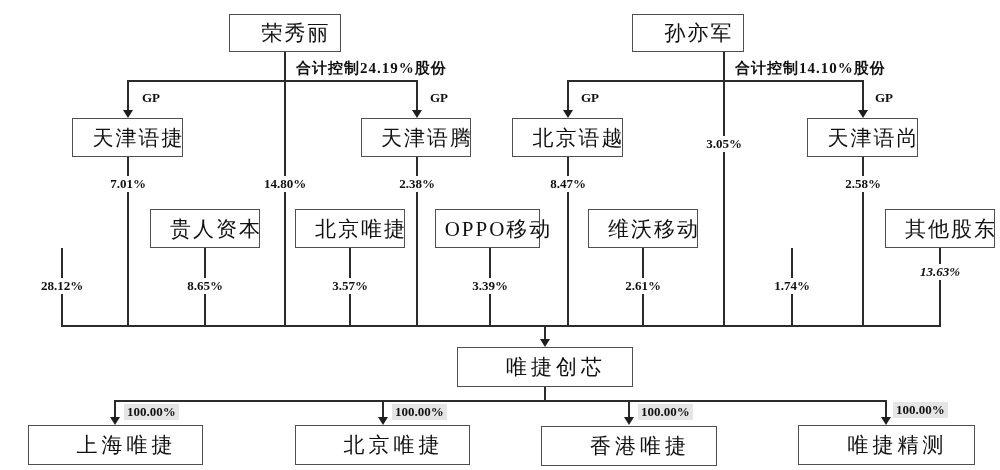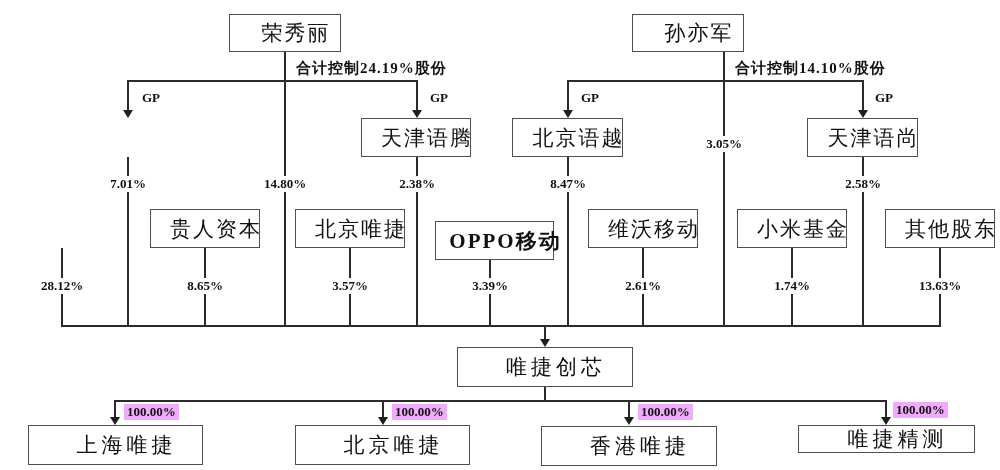--- a/index.html
+++ b/index.html
@@ -19,21 +19,21 @@
   .arrow{
     position:absolute;width:0;height:0;z-index:1;
     border-left:5px solid transparent;border-right:5px solid transparent;
     border-top:8px solid #1e1e1e;
   }
   .pct{
     position:absolute;transform:translateX(-50%);background:#fff;padding:0 4px;
     font-size:13px;font-weight:700;z-index:3;white-space:nowrap;
   }
   .pct100{
-    position:absolute;background:#f0abfc;padding:0 3px;
+    position:absolute;background:#e5e5e5;padding:0 3px;
     font-size:13px;font-weight:700;z-index:3;white-space:nowrap;
   }
   .ctl{
     position:absolute;font-size:15px;font-weight:600;letter-spacing:1px;
     background:#fff;padding:0 2px;z-index:3;white-space:nowrap;
   }
   .gp{
     position:absolute;font-size:13px;font-weight:700;z-index:3;background:#fff;padding:0 2px;
   }
   #watermark{
@@ -102,20 +102,23 @@
     </div>
 
   <div class="ctl" style="left:294px;top:59px;">合计控制24.19%股份</div>
   <div class="ctl" style="left:733px;top:59px;">合计控制14.10%股份</div>
 
   <div class="gp" style="left:140px;top:90px;">GP</div>
   <div class="gp" style="left:428px;top:90px;">GP</div>
   <div class="gp" style="left:579px;top:90px;">GP</div>
   <div class="gp" style="left:873px;top:90px;">GP</div>
 
+  <div class="box" style="left:72px;top:118px;width:111px;height:39px;">
+      <span>天津语捷</span>
+    </div>
   <div class="box" style="left:361px;top:118px;width:110px;height:39px;">
       <span>天津语腾</span>
     </div>
   <div class="box" style="left:512px;top:118px;width:111px;height:39px;">
       <span>北京语越</span>
     </div>
   <div class="box" style="left:807px;top:118px;width:111px;height:39px;">
       <span>天津语尚</span>
     </div>
 
@@ -125,57 +128,54 @@
   <div class="pct" style="left:568px;top:176px;">8.47%</div>
   <div class="pct" style="left:724px;top:136px;">3.05%</div>
   <div class="pct" style="left:863px;top:176px;">2.58%</div>
 
   <div class="box" style="left:150px;top:209px;width:110px;height:39px;">
       <span>贵人资本</span>
     </div>
   <div class="box" style="left:295px;top:209px;width:110px;height:39px;">
       <span>北京唯捷</span>
     </div>
-  <div class="box" style="left:435px;top:221px;width:119px;height:39px;font-weight:bold;">
+  <div class="box" style="left:435px;top:209px;width:105px;height:39px;">
       <span>OPPO移动</span>
     </div>
   <div class="box" style="left:588px;top:209px;width:110px;height:39px;">
       <span>维沃移动</span>
-    </div>
-  <div class="box" style="left:737px;top:209px;width:110px;height:39px;">
-      <span>小米基金</span>
     </div>
   <div class="box" style="left:885px;top:209px;width:110px;height:39px;">
       <span>其他股东</span>
     </div>
 
   <div class="pct" style="left:62px;top:278px;">28.12%</div>
   <div class="pct" style="left:205px;top:278px;">8.65%</div>
   <div class="pct" style="left:350px;top:278px;">3.57%</div>
   <div class="pct" style="left:490px;top:278px;">3.39%</div>
   <div class="pct" style="left:643px;top:278px;">2.61%</div>
   <div class="pct" style="left:792px;top:278px;">1.74%</div>
-  <div class="pct" style="left:940px;top:278px;">13.63%</div>
+  <div class="pct" style="left:940px;top:264px;font-style:italic;">13.63%</div>
 
   <div class="box" style="left:457px;top:347px;width:176px;height:40px;letter-spacing:4px;">
       <span>唯捷创芯</span>
     </div>
 
   <div class="pct100" style="left:124px;top:404px;">100.00%</div>
   <div class="pct100" style="left:392px;top:404px;">100.00%</div>
   <div class="pct100" style="left:638px;top:404px;">100.00%</div>
   <div class="pct100" style="left:893px;top:402px;">100.00%</div>
 
   <div class="box" style="left:28px;top:425px;width:175px;height:40px;letter-spacing:4px;">
       <span>上海唯捷</span>
     </div>
   <div class="box" style="left:541px;top:426px;width:176px;height:40px;letter-spacing:4px;">
       <span>香港唯捷</span>
     </div>
   <div class="box" style="left:295px;top:425px;width:175px;height:40px;letter-spacing:4px;">
       <span>北京唯捷</span>
     </div>
-  <div class="box" style="left:798px;top:425px;width:177px;height:28px;letter-spacing:4px;">
+  <div class="box" style="left:798px;top:425px;width:177px;height:40px;letter-spacing:4px;">
       <span>唯捷精测</span>
     </div>
 
 
 </div>
 
 </body></html>

